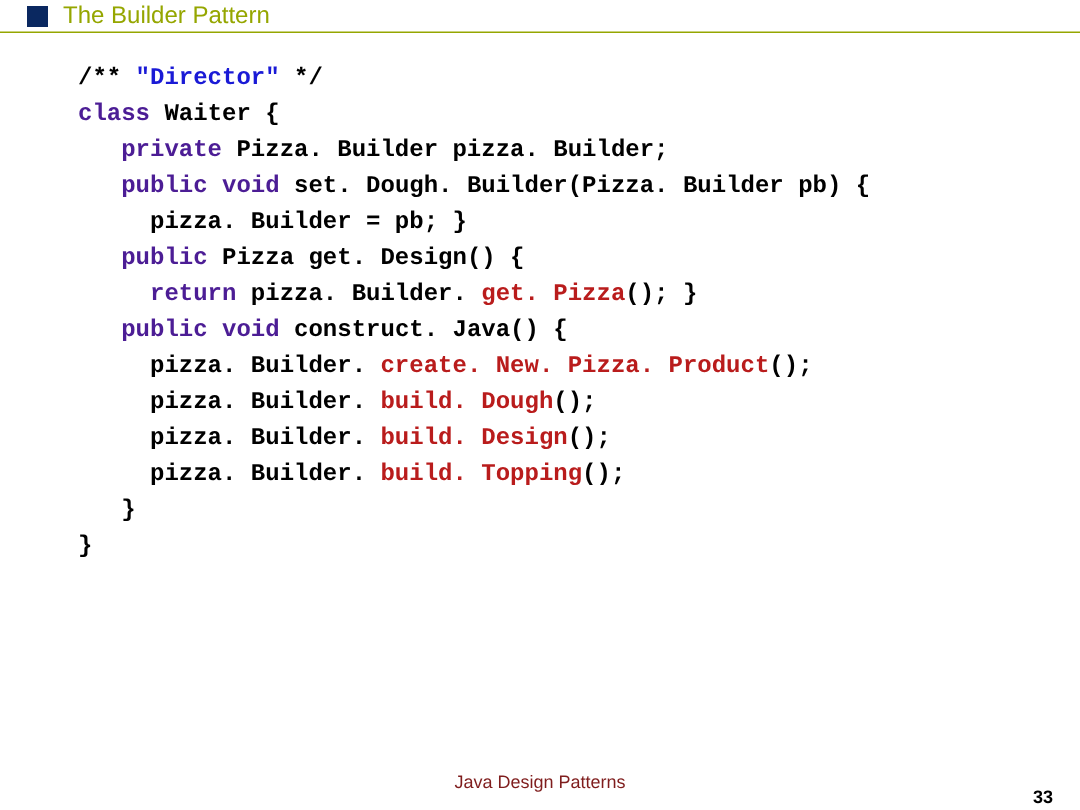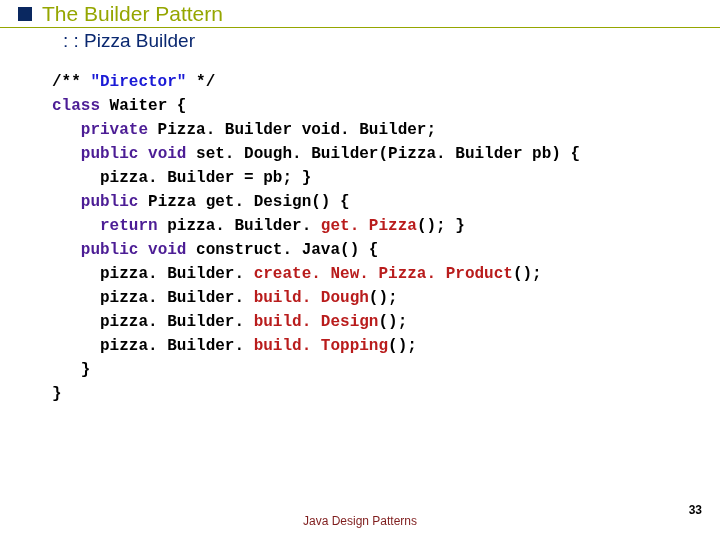--- a/index.html
+++ b/index.html
@@ -22,21 +22,21 @@
     padding-bottom: 1px;
   }
   .bullet {
     width: 14px;
     height: 14px;
     background: #0a2860;
     margin-left: 18px;
     margin-right: 10px;
   }
   .title-text {
-    font-size: 21px;
+    font-size: 16px;
     color: #95a600;
   }
   .subtitle-row {
     display: flex;
     align-items: center;
     padding-top: 2px;
   }
   .sub-bullet {
     width: 8px;
     height: 8px;
@@ -66,44 +66,40 @@
     position: absolute;
     bottom: 12px;
     left: 0;
     right: 0;
     text-align: center;
     font-size: 12px;
     color: #7f1d1d;
   }
   .page-num {
     position: absolute;
-    bottom: 23px;
+    bottom: 2px;
     right: 18px;
     font-size: 12px;
     font-weight: bold;
     color: #000;
   }
 </style>
 </head>
 <body>
 
 <div class="header">
   <div class="title-row">
     <div class="bullet"></div>
     <div class="title-text">The Builder Pattern</div>
   </div>
-  <div class="subtitle-row">
-    <div class="sub-bullet"></div>
-    <div class="subtitle-text">: : Pizza Builder</div>
-  </div>
 </div>
 
 <div class="code-block"><span><span>/** </span><span class="str">"Director"</span><span> */</span></span>
 <span><span class="kw">class</span><span> Waiter {</span></span>
-<span><span class="kw">   private</span><span> Pizza. Builder void. Builder;</span></span>
+<span><span class="kw">   private</span><span> Pizza. Builder pizza. Builder;</span></span>
 <span><span class="kw">   public</span><span> </span><span class="kw">void</span><span> set. Dough. Builder(Pizza. Builder pb) {</span></span>
 <span>     pizza. Builder = pb; }</span>
 <span><span class="kw">   public</span><span> Pizza get. Design() {</span></span>
 <span><span class="kw">     return</span><span> pizza. Builder. </span><span class="mtd">get. Pizza</span><span>(); }</span></span>
 <span><span class="kw">   public</span><span> </span><span class="kw">void</span><span> construct. Java() {</span></span>
 <span><span>     pizza. Builder. </span><span class="mtd">create. New. Pizza. Product</span><span>();</span></span>
 <span><span>     pizza. Builder. </span><span class="mtd">build. Dough</span><span>();</span></span>
 <span><span>     pizza. Builder. </span><span class="mtd">build. Design</span><span>();</span></span>
 <span><span>     pizza. Builder. </span><span class="mtd">build. Topping</span><span>();</span></span>
 <span>   }</span>

